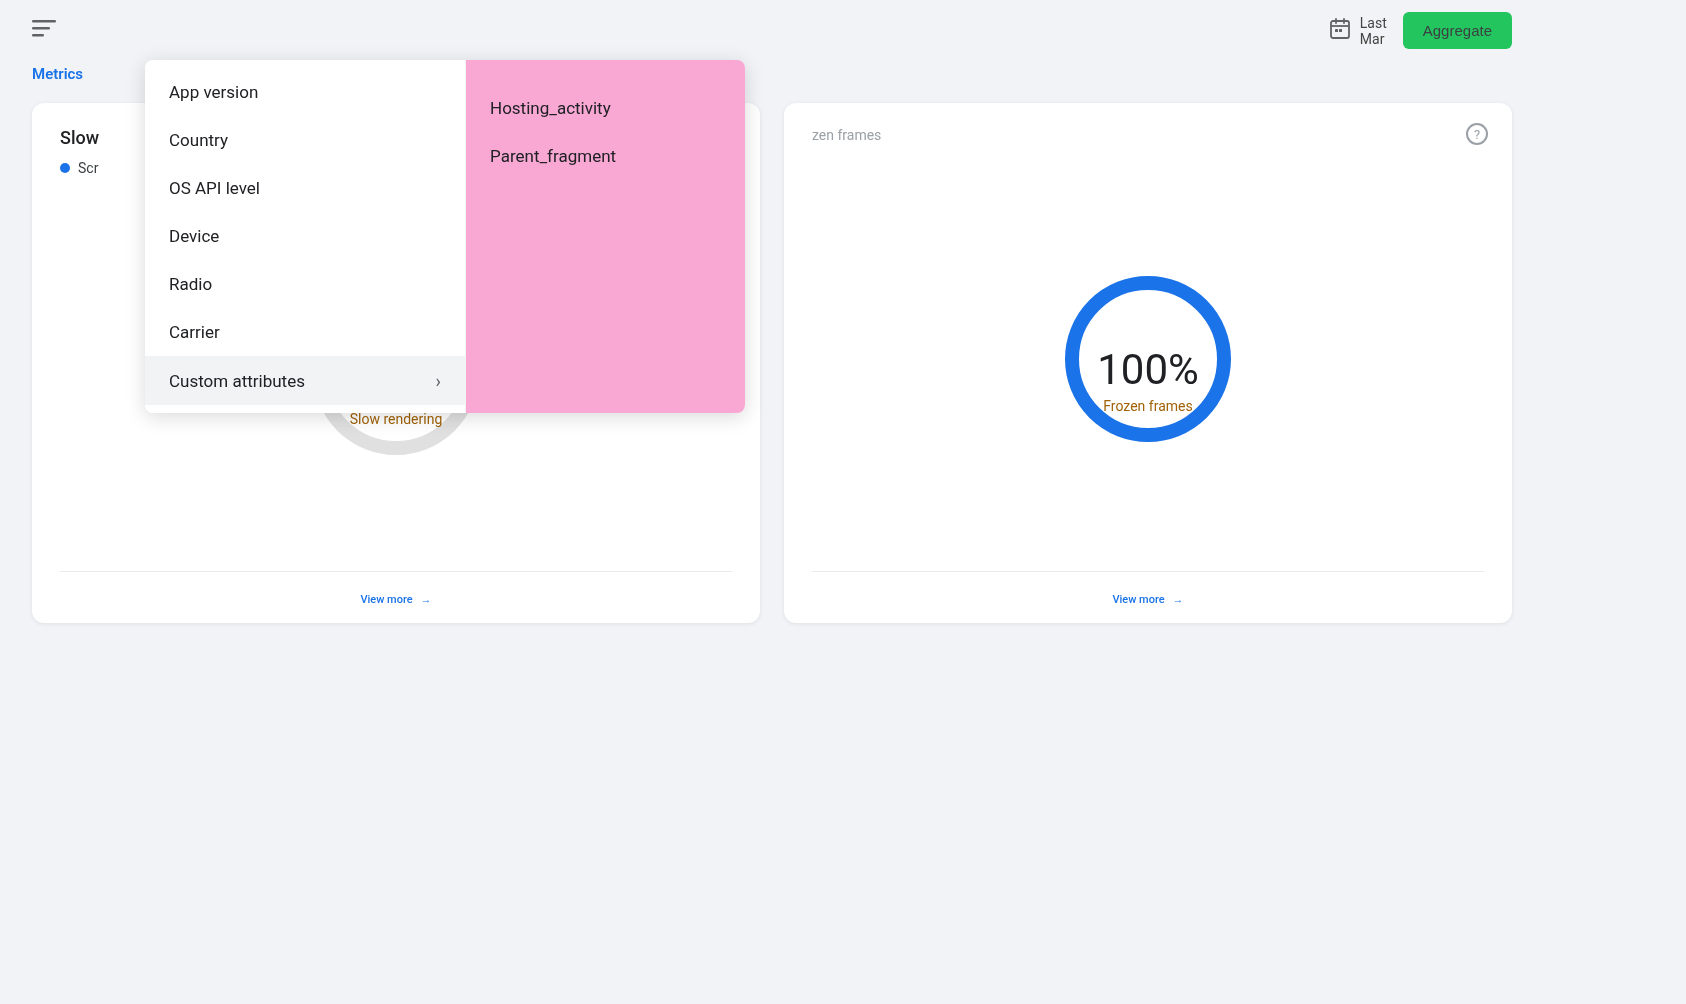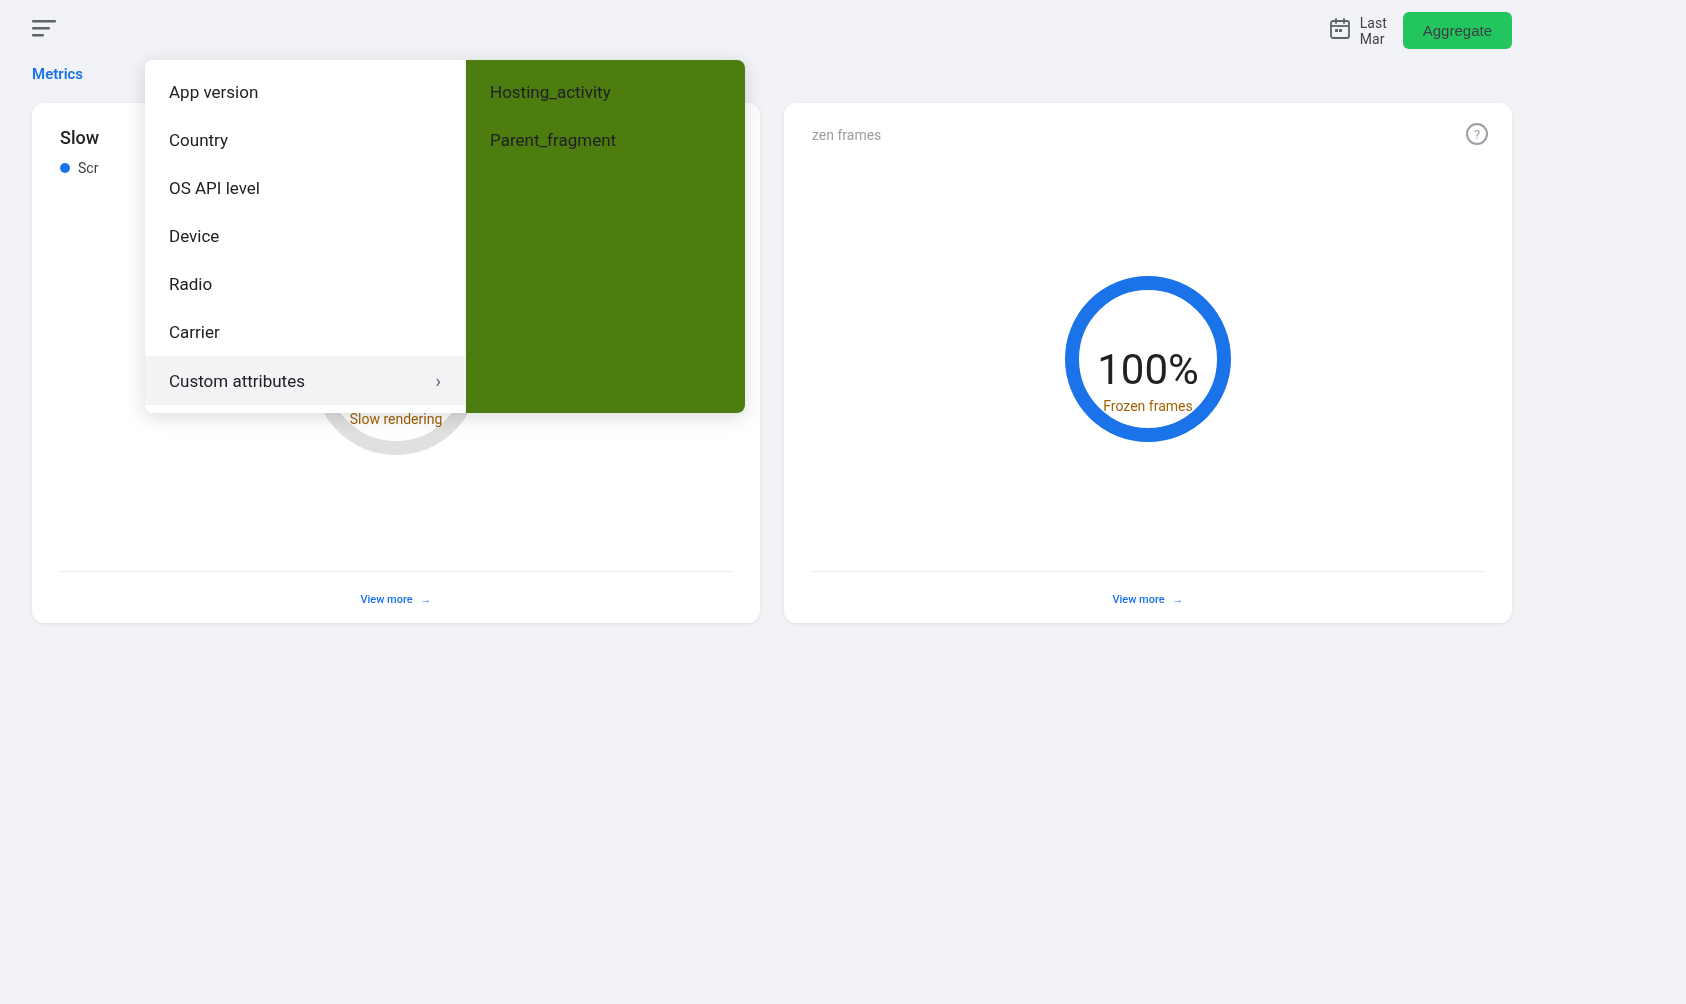--- a/index.html
+++ b/index.html
@@ -182,23 +182,23 @@
       overflow: hidden;
     }
 
     .dropdown-left {
       background: #fff;
       min-width: 320px;
       padding: 8px 0;
     }
 
     .dropdown-right {
-      background: #4d7c0f;
+      background: #f9a8d4;
       min-width: 280px;
-      padding: 8px 0;
+      padding: 24px 0;
       border-left: 1px solid #f1f3f4;
     }
 
     .menu-item {
       padding: 14px 24px;
       font-size: 17px;
       color: #202124;
       cursor: pointer;
       display: flex;
       align-items: center;

